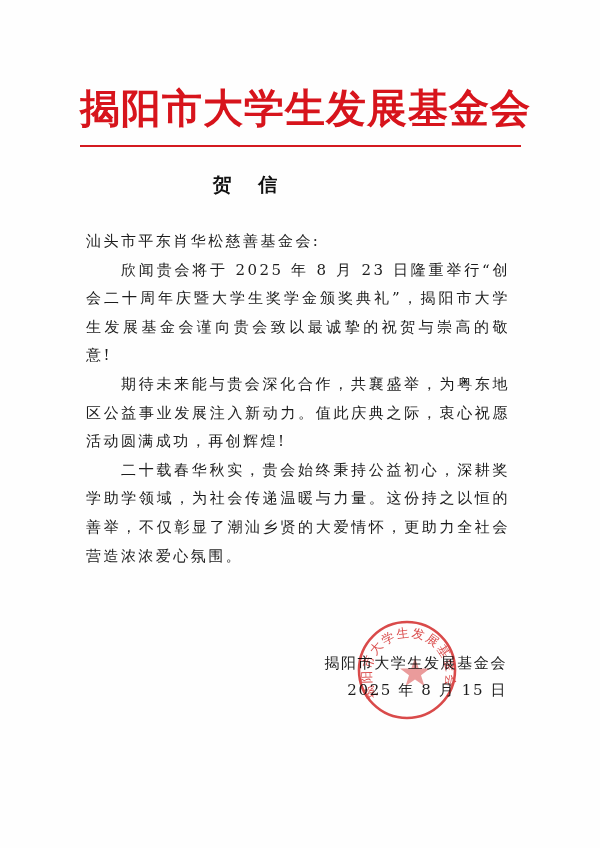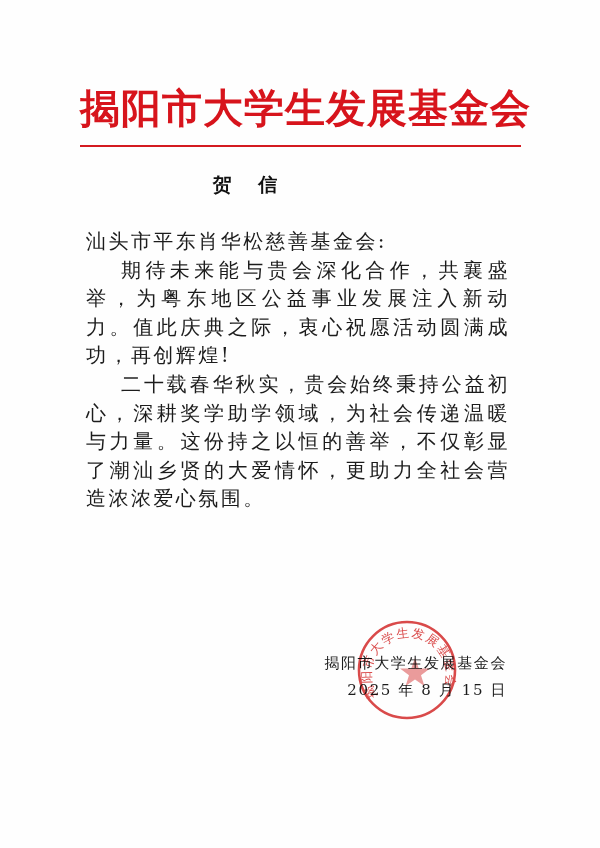--- a/index.html
+++ b/index.html
@@ -56,21 +56,21 @@
       line-height: 24px;
       letter-spacing: 10px;
       color: #111111;
     }
     .body-text {
       position: absolute;
       left: 86px;
       top: 227px;
       width: 424px;
       font-family: "DejaVu Serif", "Liberation Serif", serif;
-      font-size: 20px;
+      font-size: 15px;
       line-height: 28.6px;
       letter-spacing: 2.45px;
       color: #1c1c1c;
       text-align: justify;
     }
     .body-text p {
       margin: 0;
       text-indent: 35px;
     }
     .body-text .salutation {
@@ -111,20 +111,21 @@
 <div class="page">
 
   <div class="org-header">揭阳市大学生发展基金会</div>
 
   <div class="red-rule"></div>
 
   <div class="doc-title">贺 信</div>
 
   <div class="body-text">
     <p class="salutation">汕头市平东肖华松慈善基金会:</p>
+    <p>欣闻贵会将于 2025 年 8 月 23 日隆重举行“创会二十周年庆暨大学生奖学金颁奖典礼”，揭阳市大学生发展基金会谨向贵会致以最诚挚的祝贺与崇高的敬意!</p>
     <p>期待未来能与贵会深化合作，共襄盛举，为粤东地区公益事业发展注入新动力。值此庆典之际，衷心祝愿活动圆满成功，再创辉煌!</p>
     <p>二十载春华秋实，贵会始终秉持公益初心，深耕奖学助学领域，为社会传递温暖与力量。这份持之以恒的善举，不仅彰显了潮汕乡贤的大爱情怀，更助力全社会营造浓浓爱心氛围。</p>
   </div>
 
   <div class="signature">
     <div>揭阳市大学生发展基金会</div>
     <div>2025 年 8 月 15 日</div>
   </div>
 
   <div class="seal">

